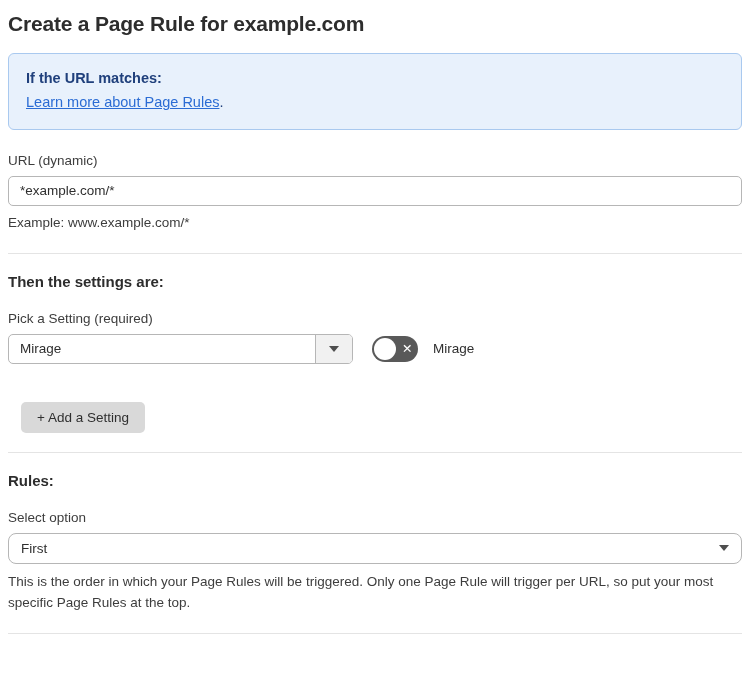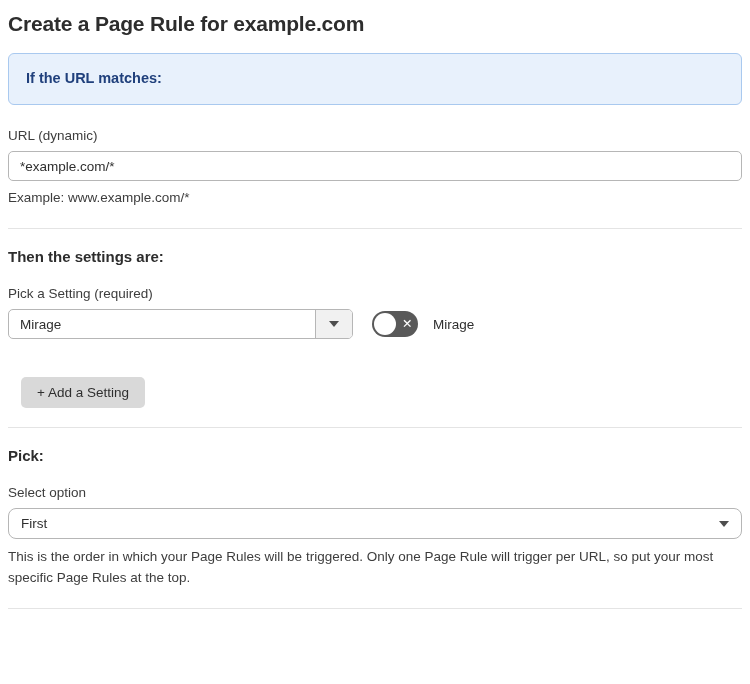--- a/index.html
+++ b/index.html
@@ -177,20 +177,23 @@
 </style>
 </head>
 <body>
 
 
 
 <h1 class="page-title">Create a Page Rule for example.com</h1>
 
 <div class="info-box">
   <p class="info-heading">If the URL matches:</p>
+  <p class="info-body">
+    <a class="info-link">Learn more about Page Rules</a><span>.</span>
+  </p>
 </div>
 
 <label class="field-label">URL (dynamic)</label>
 <input class="text-input" type="text" value="*example.com/*" style="">
 <div class="helper-text">Example: www.example.com/*</div>
 
 <hr class="divider">
 
 <h2 class="section-heading">Then the settings are:</h2>
 
@@ -208,21 +211,21 @@
   </div>
   <span class="toggle-label">Mirage</span>
 </div>
 
 <div class="add-setting-wrap">
   <button class="btn btn-gray">+ Add a Setting</button>
 </div>
 
 <hr class="divider">
 
-<h2 class="section-heading">Pick:</h2>
+<h2 class="section-heading">Rules:</h2>
 
 <label class="field-label">Select option</label>
 <div class="select-box">
   <span>First</span>
   <span class="select-chevron"></span>
 </div>
 <div class="helper-text order-helper">This is the order in which your Page Rules will be triggered. Only one Page Rule will trigger per URL, so put your most specific Page Rules at the top.</div>
 
 <hr class="divider">
 

